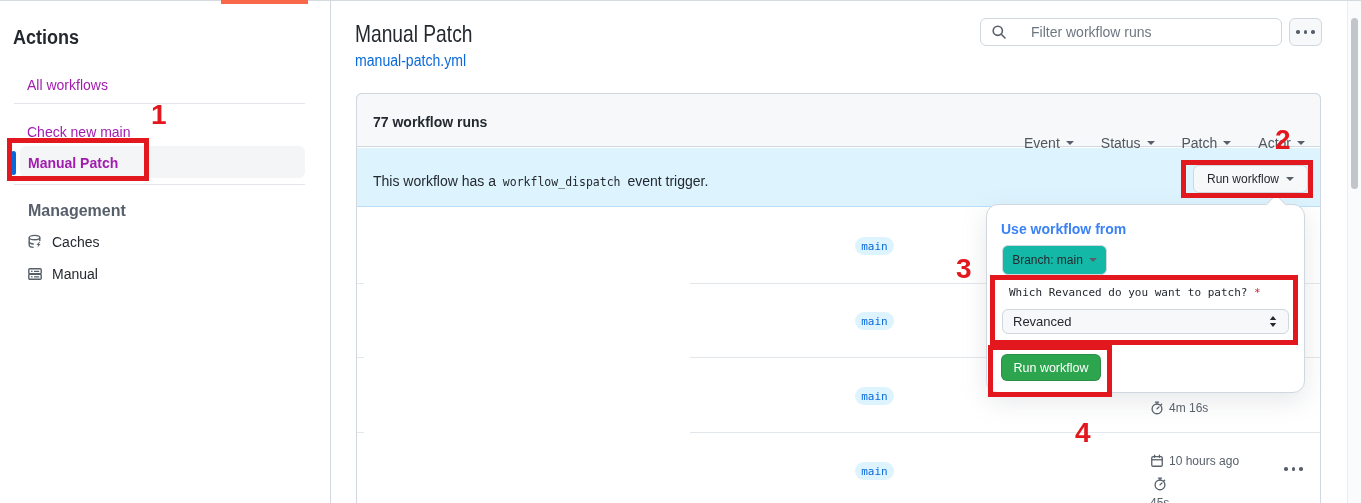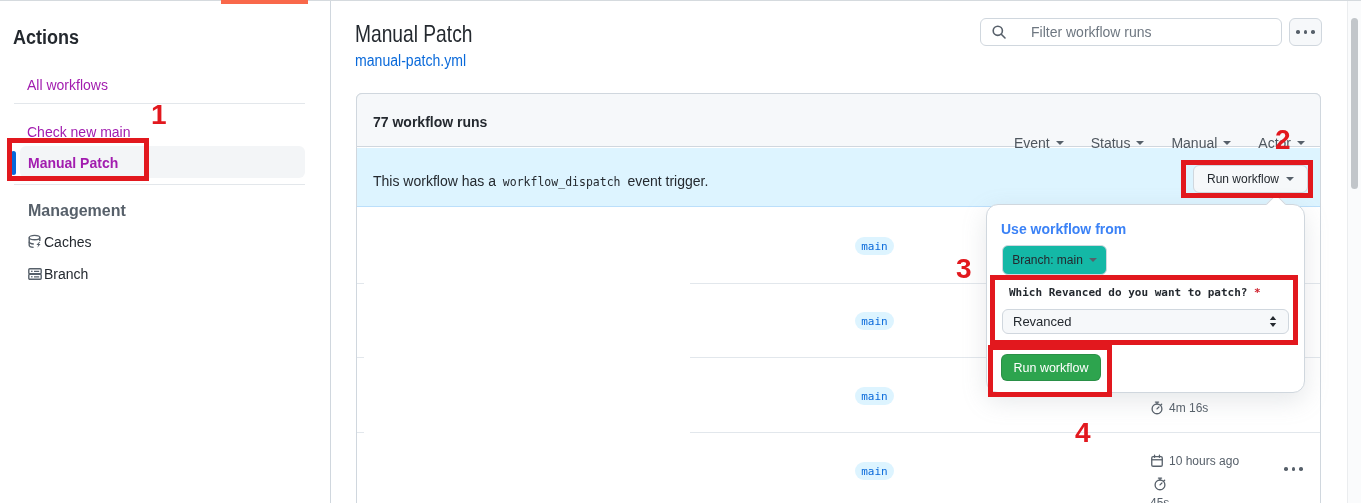--- a/index.html
+++ b/index.html
@@ -28,21 +28,21 @@
   .sb-item { left:27px; font-size:14px; color:#a21caf; }
   .sb-all-workflows { top:77px; }
   .sb-divider { left:14px; width:291px; height:1px; background:#e3e7eb; }
   .sb-div-1 { top:103px; }
   .sb-div-2 { top:184px; }
   .sb-check-new-patch { top:124px; }
   .sb-selected-bg { left:20px; top:146px; width:285px; height:32px; background:#f3f5f7; border-radius:6px; }
   .sb-selected-bar { left:11px; top:151px; width:5px; height:24px; background:#0969da; border-radius:3px; }
   .sb-manual-patch { left:28px; top:155px; font-weight:700; }
   .sb-management { left:28px; top:202px; font-size:16px; font-weight:700; color:#57606a; }
-  .sb-row { left:27px; display:flex; align-items:center; gap:1px; color:#24292f; font-size:14px; }
+  .sb-row { left:27px; display:flex; align-items:center; gap:9px; color:#24292f; font-size:14px; }
   .sb-caches { top:234px; }
   .sb-runners { top:266px; }
   .sb-row svg { flex:0 0 auto; }
 
   
   .page-title { left:355px; top:20px; font-size:24px; font-weight:400; color:#24292f; transform:scaleX(0.8); transform-origin:left top; }
   .page-yml-link { left:355px; top:52px; font-size:16px; transform:scaleX(0.88); transform-origin:left top; color:#0969da; text-decoration:none; cursor:pointer; }
   .search-box {
     left:980px; top:18px; width:302px; height:28px;
     background:#fff; border:1px solid #d0d7de; border-radius:6px;
@@ -96,21 +96,21 @@
     border-left:1px solid #d0d7de; border-top:1px solid #d0d7de;
     transform:rotate(45deg); z-index:21;
   }
   .pop-title { left:1001px; top:221px; font-size:14px; font-weight:700; color:#3b82f6; z-index:22; }
   .branch-select-btn {
     left:1002px; top:245px; width:105px; height:30px;
     background:#14b8a6; border:1px solid #d0d7de; border-radius:6px;
     font-size:12px; color:#24292f;
     display:flex; align-items:center; justify-content:center; gap:6px; z-index:22;
   }
-  .pop-input-label { left:1001px; top:286px; font-size:11px; font-weight:700; color:#24292f; z-index:22; font-family:"DejaVu Sans Mono", monospace;padding-left:8px; }
+  .pop-input-label { left:1001px; top:286px; font-size:11px; font-weight:400; color:#24292f; z-index:22; font-family:"DejaVu Sans Mono", monospace;padding-left:8px; }
   .pop-input-label .req { color:#cf222e; }
   .pop-select {
     left:1002px; top:309px; width:287px; height:25px;
     background:#f6f8fa; border:1px solid #d0d7de; border-radius:6px;
     display:flex; align-items:center; padding:0 10px; font-size:13px; color:#24292f; z-index:22;
   }
   .pop-select .updown { margin-left:auto; }
   .pop-run-btn {
     left:1001px; top:354px; width:100px; height:27px;
     background:#2da44e; border:1px solid rgba(27,31,36,0.15); border-radius:6px;
@@ -168,21 +168,21 @@
   </div>
 
   <div class="abs sb-row sb-runners">
     <svg width="16" height="16" viewBox="0 0 16 16" fill="none" stroke="#57606a" stroke-width="1.4">
       <rect x="1.8" y="2.8" width="12.4" height="4.9" rx="1"></rect>
       <rect x="1.8" y="8.3" width="12.4" height="4.9" rx="1"></rect>
       <rect x="4" y="4.7" width="1.6" height="1.2" fill="#57606a" stroke="none"></rect>
       <rect x="4" y="10.2" width="1.6" height="1.2" fill="#57606a" stroke="none"></rect>
       <path d="M7 5.3 h5.2 M7 10.8 h5.2" stroke-width="1.2"></path>
     </svg>
-    <span>Branch</span>
+    <span>Manual</span>
   </div>
 </div>
 
 <div class="abs page-title">Manual Patch</div>
 <a class="abs page-yml-link">manual-patch.yml</a>
 
 <div class="abs search-box">
   <svg width="16" height="16" viewBox="0 0 16 16" fill="none" stroke="#57606a" stroke-width="1.6">
     <circle cx="6.8" cy="6.8" r="4.6"></circle>
     <path d="M10.3 10.3 L14 14" stroke-linecap="round"></path>
@@ -204,21 +204,21 @@
 <div class="abs filters" style="right:56px; top:123px;margin-top:12px;">
   <span class="filter">
       <span>Event</span>
       <span class="caret-down"></span>
     </span>
   <span class="filter">
       <span>Status</span>
       <span class="caret-down"></span>
     </span>
   <span class="filter">
-      <span>Manual</span>
+      <span>Patch</span>
       <span class="caret-down"></span>
     </span>
   <span class="filter">
       <span>Actor</span>
       <span class="caret-down"></span>
     </span>
 </div>
 
 <div class="abs banner"></div>
 <div class="abs banner-text">

